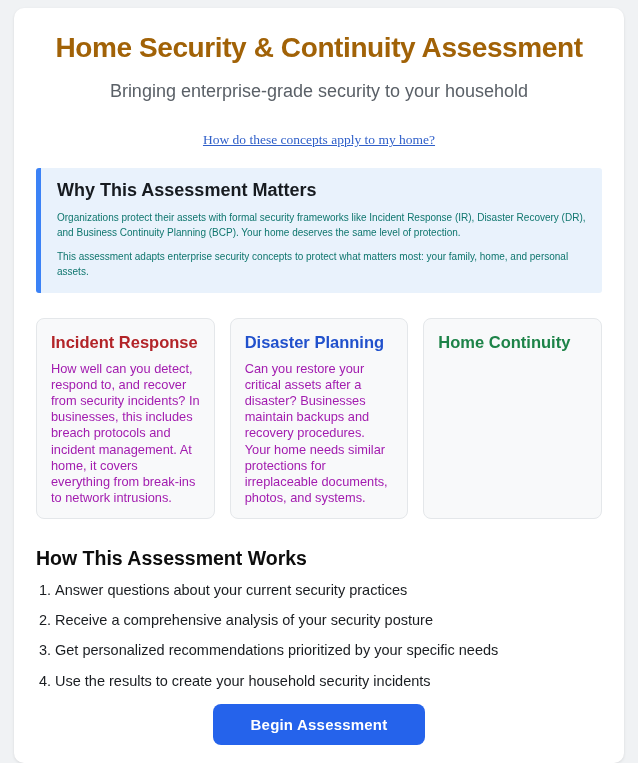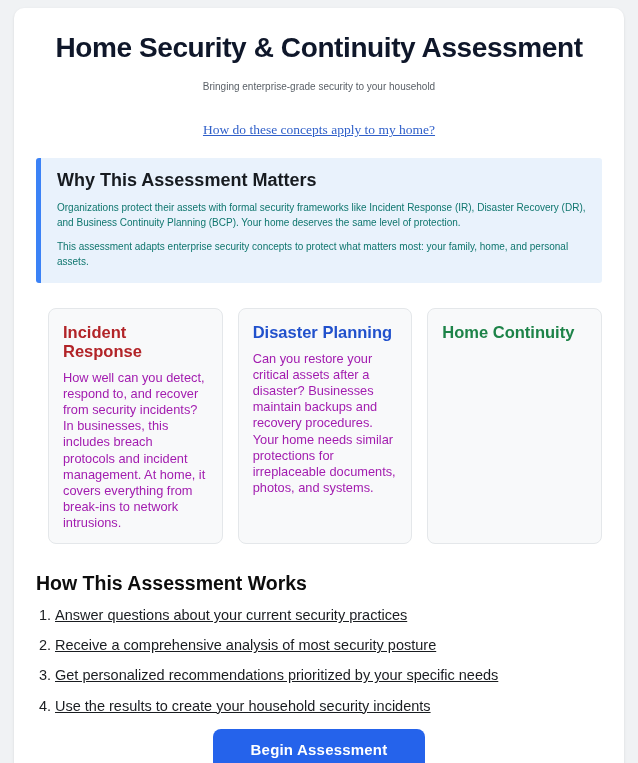--- a/index.html
+++ b/index.html
@@ -14,27 +14,27 @@
     min-height: 747px;
     margin: 8px auto 0 auto;
     background: #ffffff;
     border-radius: 10px;
     box-shadow: 0 1px 3px rgba(0,0,0,0.10);
     padding: 18px 22px 18px 22px;
   }
   .page-title {
     font-size: 28px;
     font-weight: bold;
-    color: #0f172a;
+    color: #a16207;
     text-align: center;
     letter-spacing: -0.4px;
     margin-top: 6px;
   }
   .page-subtitle {
-    font-size: 10px;
+    font-size: 18px;
     color: #5a6067;
     text-align: center;
     margin-top: 17px;
   }
   .link-row {
     text-align: center;
     margin-top: 28px;
     font-family: Liberation Serif, serif;
   }
   .help-link {
@@ -59,21 +59,20 @@
   .why-box p {
     font-size: 10px;
     line-height: 1.5;
     color: #0f766e;
     margin-top: 9px;
   }
   .cards-row {
     display: flex;
     gap: 15px;
     margin-top: 25px;
-    margin-left: 12px;
   }
   .concept-card {
     flex: 1 1 0;
     background: #f8f9fa;
     border: 1px solid #e4e7ea;
     border-radius: 8px;
     padding: 14px 14px 12px 14px;
     min-height: 197px;
   }
   .concept-title {
@@ -95,21 +94,20 @@
   .steps-list {
     margin-top: 12px;
     padding-left: 19px;
     list-style: decimal;
   }
   .steps-list li {
     font-size: 14.5px;
     color: #1a1d21;
     margin-bottom: 13.5px;
     line-height: 1.15;
-    text-decoration: underline;
   }
   .cta-row {
     text-align: center;
     margin-top: 15px;
   }
   .begin-button {
     display: inline-block;
     border: none;
     background: #2563eb;
     color: #ffffff;
@@ -156,21 +154,21 @@
     <div class="concept-card">
       <div class="concept-title" style="color: rgb(29, 131, 72);">Home Continuity</div>
     </div>
 
   </div>
 
   <h2 class="works-heading">How This Assessment Works</h2>
 
   <ol class="steps-list">
     <li>Answer questions about your current security practices</li>
-    <li>Receive a comprehensive analysis of most security posture</li>
+    <li>Receive a comprehensive analysis of your security posture</li>
     <li>Get personalized recommendations prioritized by your specific needs</li>
     <li>Use the results to create your household security incidents</li>
   </ol>
 
   <div class="cta-row">
     <button class="begin-button" style="background-color: rgb(37, 99, 235);">Begin Assessment</button>
   </div>
 
 </div>
 

